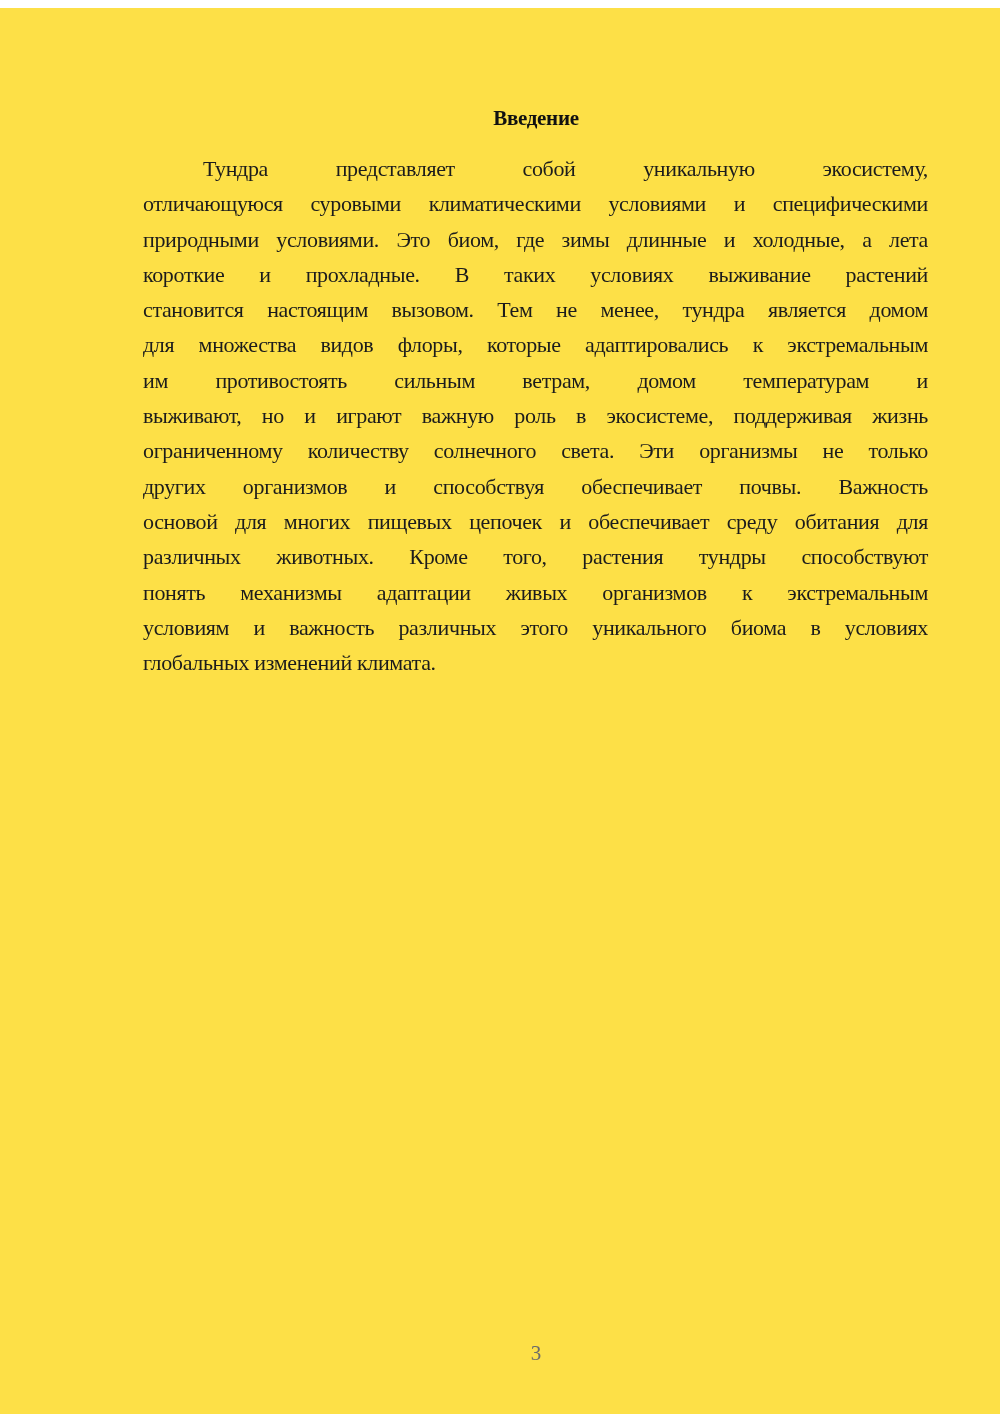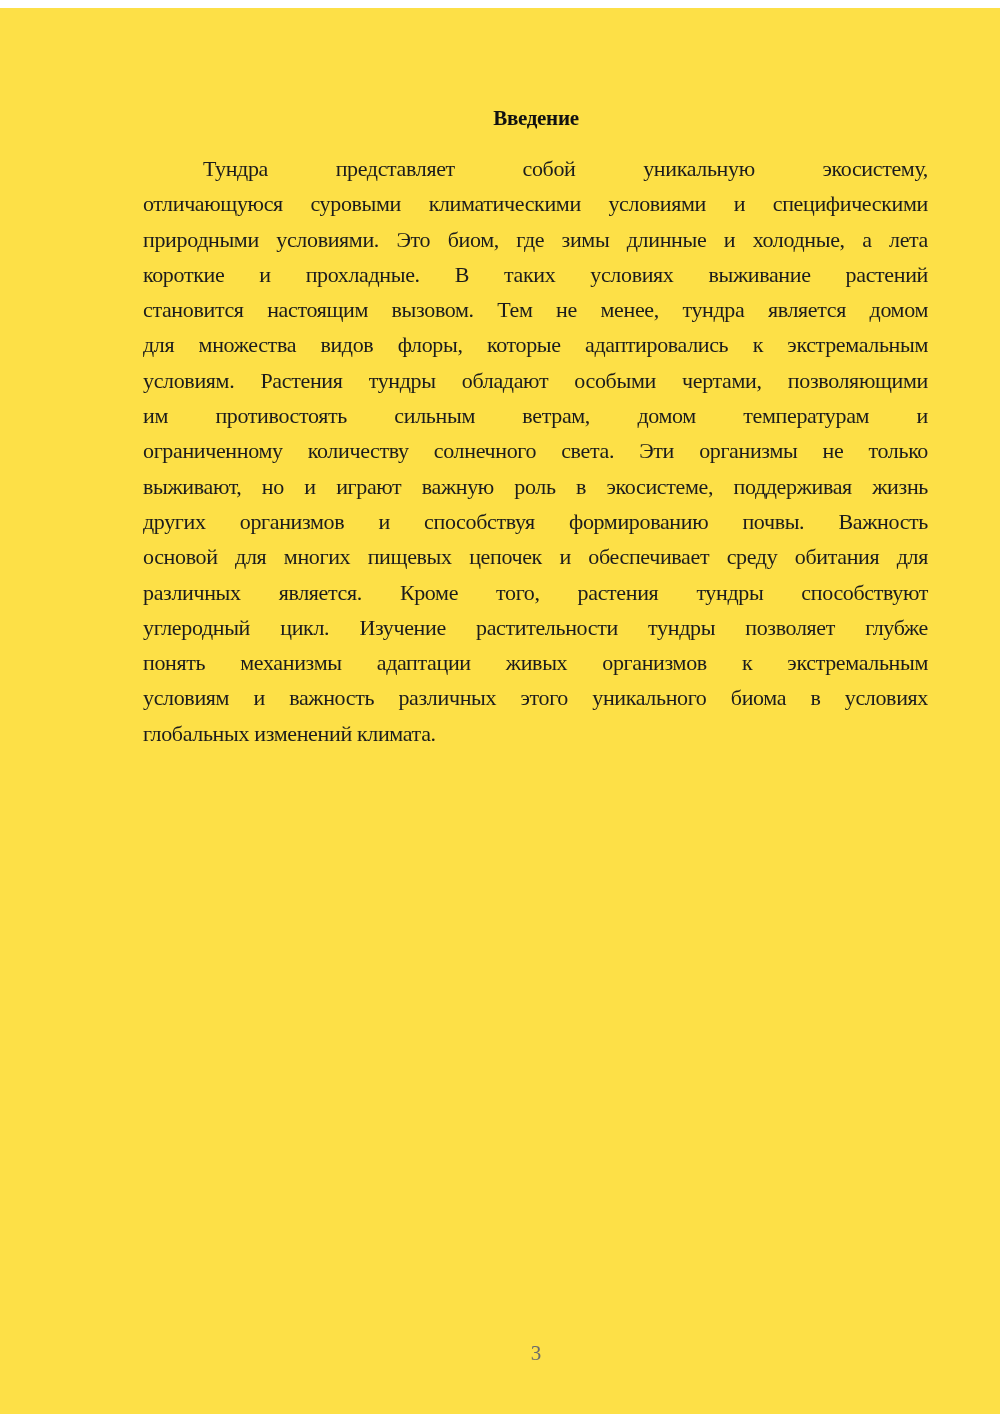--- a/index.html
+++ b/index.html
@@ -74,27 +74,25 @@
 <div class="page">
   <div class="title">Введение</div>
 
   <div class="body-text">
     <span class="line indent">Тундра представляет собой уникальную экосистему,</span>
     <span class="line">отличающуюся суровыми климатическими условиями и специфическими</span>
     <span class="line">природными условиями. Это биом, где зимы длинные и холодные, а лета</span>
     <span class="line">короткие и прохладные. В таких условиях выживание растений</span>
     <span class="line">становится настоящим вызовом. Тем не менее, тундра является домом</span>
     <span class="line">для множества видов флоры, которые адаптировались к экстремальным</span>
-    <span class="line">условиям. Растения тундры обладают особыми чертами, позволяющими</span>
     <span class="line">им противостоять сильным ветрам, домом температурам и</span>
+    <span class="line">выживают, но и играют важную роль в экосистеме, поддерживая жизнь</span>
     <span class="line">ограниченному количеству солнечного света. Эти организмы не только</span>
-    <span class="line">выживают, но и играют важную роль в экосистеме, поддерживая жизнь</span>
-    <span class="line">других организмов и способствуя формированию почвы. Важность</span>
+    <span class="line">других организмов и способствуя обеспечивает почвы. Важность</span>
     <span class="line">основой для многих пищевых цепочек и обеспечивает среду обитания для</span>
-    <span class="line">различных является. Кроме того, растения тундры способствуют</span>
-    <span class="line">углеродный цикл. Изучение растительности тундры позволяет глубже</span>
+    <span class="line">различных животных. Кроме того, растения тундры способствуют</span>
     <span class="line">понять механизмы адаптации живых организмов к экстремальным</span>
     <span class="line">условиям и важность различных этого уникального биома в условиях</span>
     <span class="line last">глобальных изменений климата.</span>
   </div>
 
   <div class="page-number">3</div>
 </div>
 
 </body></html>

